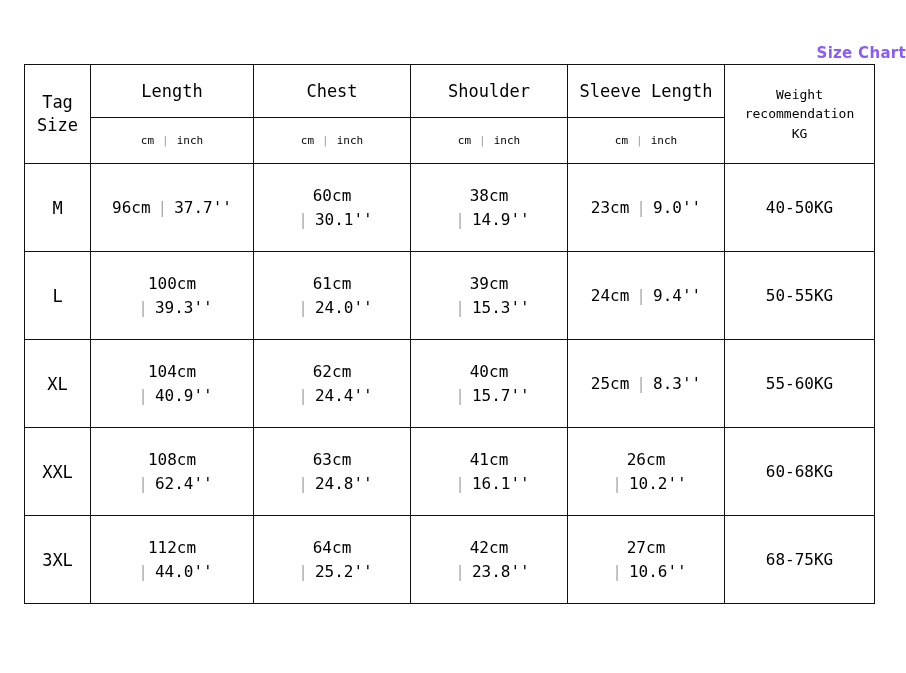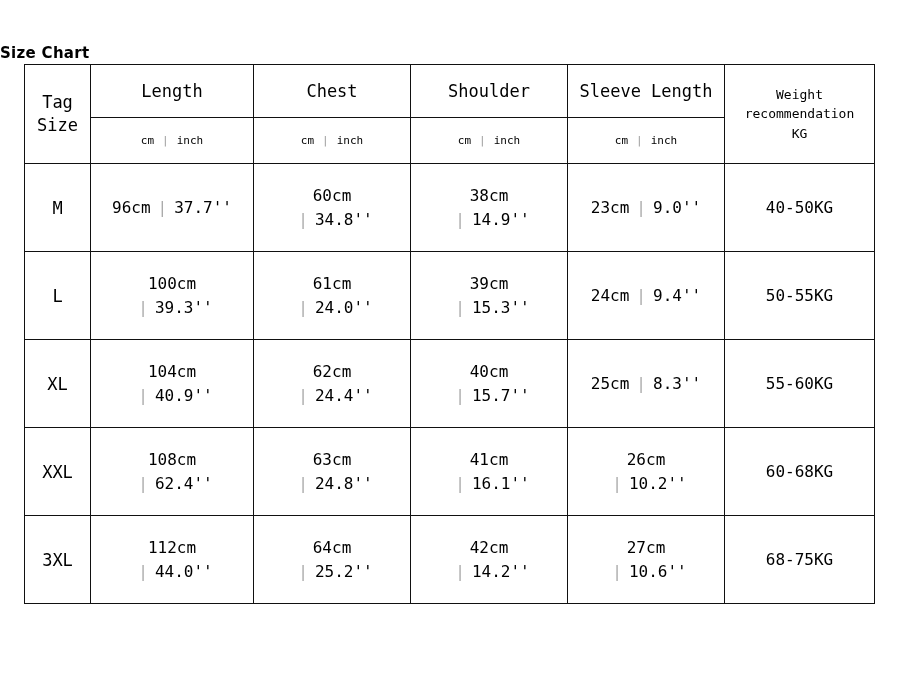--- a/index.html
+++ b/index.html
@@ -9,28 +9,28 @@
   }
   body {
     width: 906px;
     height: 673px;
     font-family: "DejaVu Sans", sans-serif;
     color: #111111;
     position: relative;
     overflow: hidden;
   }
   #chart-title {
-    text-align: left;
+    text-align: right;
     font-family: "DejaVu Sans", sans-serif;
     font-weight: bold;
     font-size: 15px;
     letter-spacing: 0.3px;
     margin: 0;
     padding-top: 44px;
-    color: #000000;
+    color: #8b5cf6;
   }
   #size-table-wrap {
     position: absolute;
     left: 24px;
     top: 64px;
     width: 850px;
   }
   table.size-chart {
     border-collapse: collapse;
     width: 850px;
@@ -164,21 +164,21 @@
     <tbody>
       <tr class="data-row">
         <td class="row-size">M</td>
         <td>
           <span class="meas one-line">
             <span class="cm">96cm</span><span class="sep">|</span><span class="inch">37.7''</span>
           </span>
         </td>
         <td>
           <span class="meas two-line">
-            <span class="cm">60cm</span><br><span class="sep">|</span><span class="inch">34.8''</span>
+            <span class="cm">60cm</span><br><span class="sep">|</span><span class="inch">30.1''</span>
           </span>
         </td>
         <td>
           <span class="meas two-line">
             <span class="cm">38cm</span><br><span class="sep">|</span><span class="inch">14.9''</span>
           </span>
         </td>
         <td>
           <span class="meas one-line">
             <span class="cm">23cm</span><span class="sep">|</span><span class="inch">9.0''</span>
@@ -269,21 +269,21 @@
             <span class="cm">112cm</span><br><span class="sep">|</span><span class="inch">44.0''</span>
           </span>
         </td>
         <td>
           <span class="meas two-line">
             <span class="cm">64cm</span><br><span class="sep">|</span><span class="inch">25.2''</span>
           </span>
         </td>
         <td>
           <span class="meas two-line">
-            <span class="cm">42cm</span><br><span class="sep">|</span><span class="inch">14.2''</span>
+            <span class="cm">42cm</span><br><span class="sep">|</span><span class="inch">23.8''</span>
           </span>
         </td>
         <td>
           <span class="meas two-line">
             <span class="cm">27cm</span><br><span class="sep">|</span><span class="inch">10.6''</span>
           </span>
         </td>
         <td class="weight-cell">68-75KG</td>
       </tr>
     </tbody>

